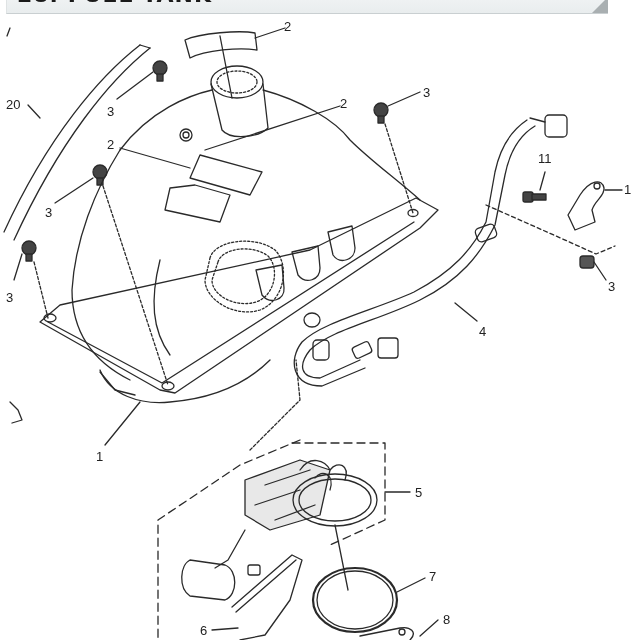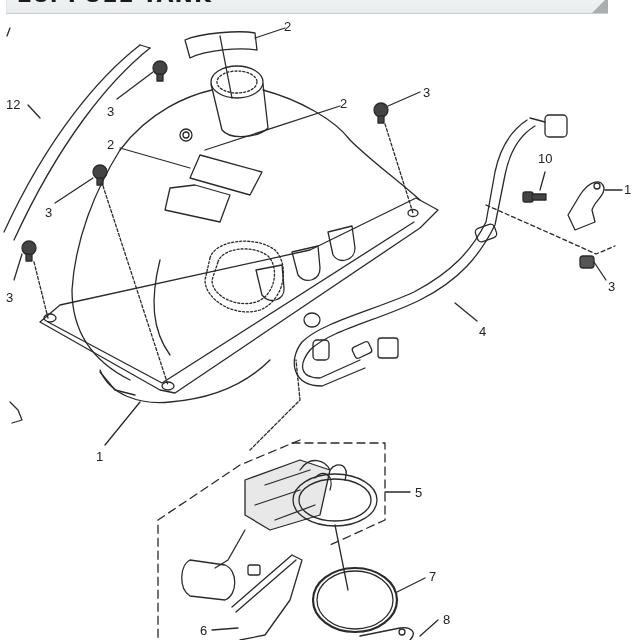--- a/index.html
+++ b/index.html
@@ -184,27 +184,27 @@
   </g>
 
   <g>
     <path d="M360 636 L400 628 C 410 626, 418 632, 410 640"></path>
     <circle cx="402" cy="632" r="3"></circle>
     <path d="M420 636 L438 620"></path>
   </g>
 </svg>
 
 <span class="lbl" style="left:284px;top:20px;">2</span>
-<span class="lbl" style="left:6px;top:98px;">12</span>
+<span class="lbl" style="left:6px;top:98px;">20</span>
 <span class="lbl" style="left:107px;top:105px;">3</span>
 <span class="lbl" style="left:423px;top:86px;">3</span>
 <span class="lbl" style="left:340px;top:97px;">2</span>
 <span class="lbl" style="left:107px;top:138px;">2</span>
 <span class="lbl" style="left:45px;top:206px;">3</span>
-<span class="lbl" style="left:538px;top:152px;">10</span>
+<span class="lbl" style="left:538px;top:152px;">11</span>
 <span class="lbl" style="left:624px;top:183px;">1</span>
 <span class="lbl" style="left:6px;top:291px;">3</span>
 <span class="lbl" style="left:608px;top:280px;">3</span>
 <span class="lbl" style="left:479px;top:325px;">4</span>
 <span class="lbl" style="left:96px;top:450px;">1</span>
 <span class="lbl" style="left:415px;top:486px;">5</span>
 <span class="lbl" style="left:429px;top:570px;">7</span>
 <span class="lbl" style="left:200px;top:624px;">6</span>
 <span class="lbl" style="left:443px;top:613px;">8</span>
 

